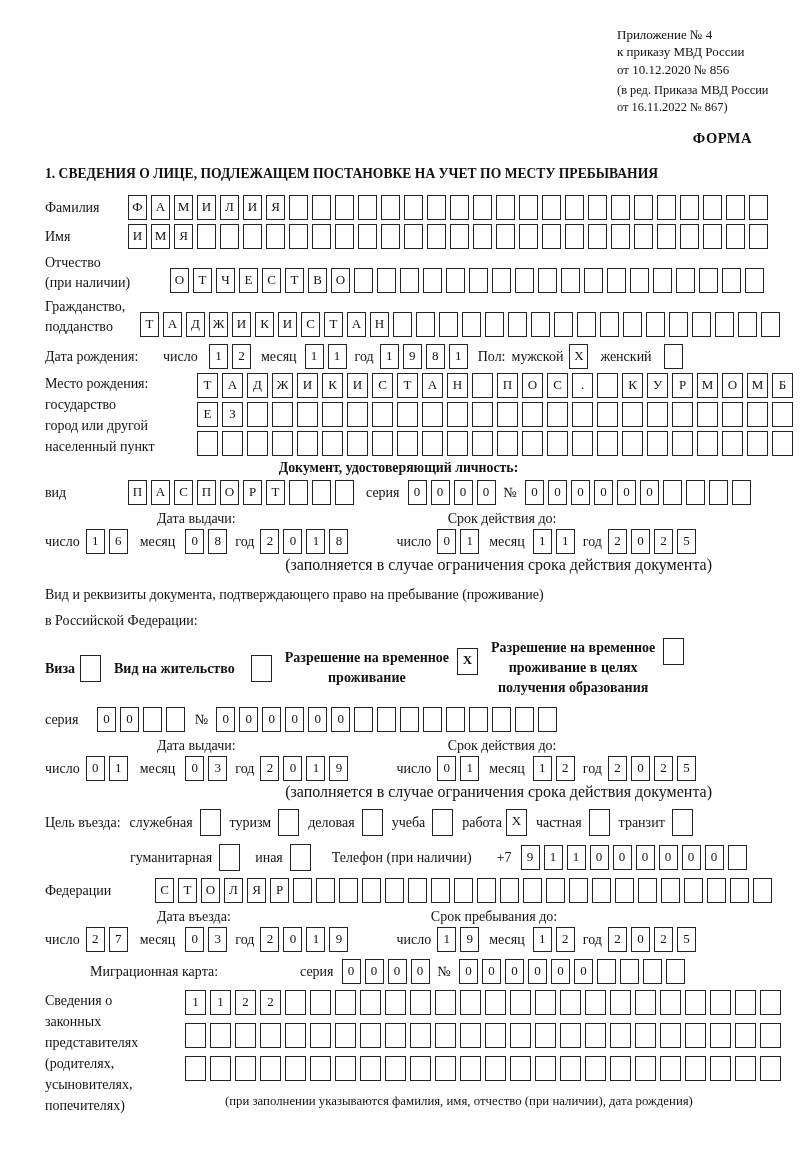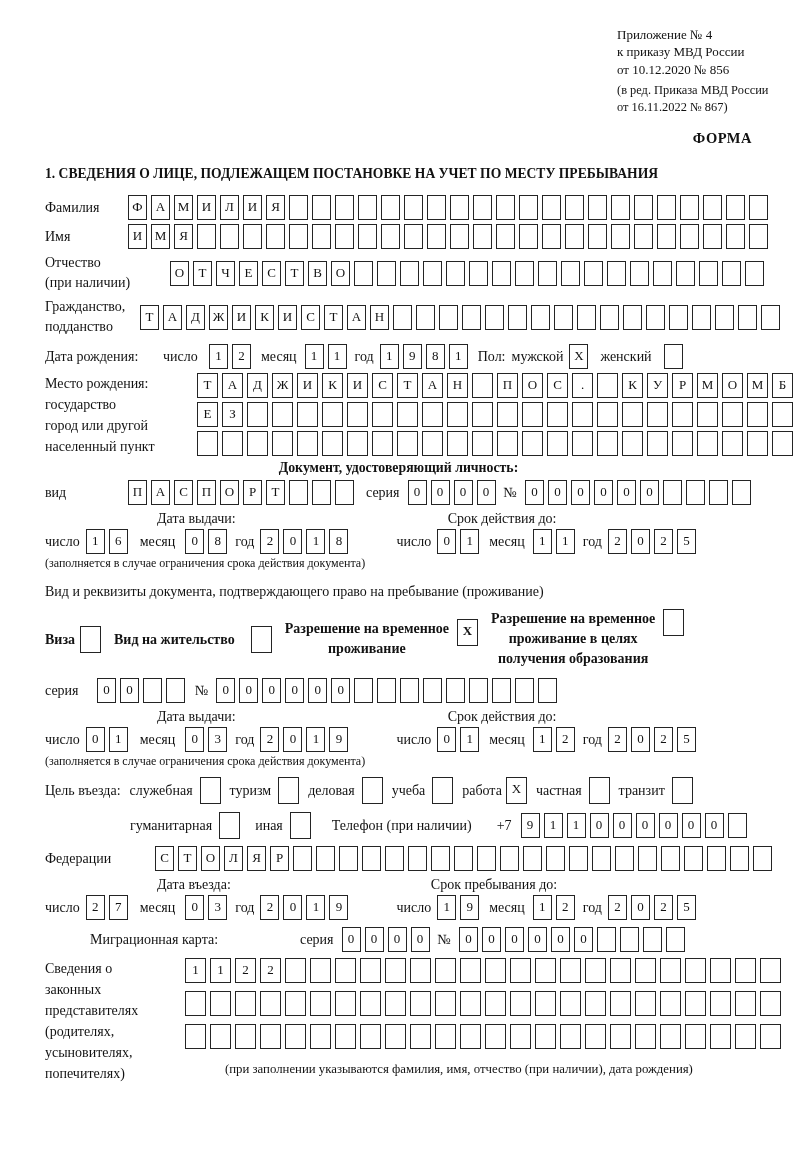--- a/index.html
+++ b/index.html
@@ -10,21 +10,21 @@
   .hdr-note{margin-left:572px;font-size:13px;line-height:1.34;white-space:nowrap;}
   .hdr-note .sm{font-size:12.4px;}
   .hdr-note .gap{height:4px;}
   .forma{text-align:right;font-weight:bold;font-size:14.5px;margin-top:15px;letter-spacing:.5px;}
   .title{margin-top:18px;text-align:center;font-weight:bold;font-size:15px;line-height:1.5;}
   .title-blank{display:inline-block;width:54px;border-bottom:2px solid #3a3a3a;height:.9em;margin-left:10px;}
   .sec-heading{margin-top:19px;font-weight:bold;font-size:13.6px;}
 
   
   .frow{display:flex;align-items:center;margin-top:4px;font-size:14px;}
-  .frow.top{align-items:center;}
+  .frow.top{align-items:flex-end;}
   .lab{flex:0 0 auto;}
   .lab2{line-height:20px;}
   .cells{display:flex;gap:4px;flex:0 0 auto;}
   .cell{box-sizing:border-box;flex:0 0 auto;width:19px;height:25px;border:1.5px solid #242424;
         text-align:center;font-size:13px;line-height:22px;background:#fff;}
   .cells.wide .cell{width:21px;}
   .cells.cb .cell{width:21px;height:27px;}
   .w83{flex:0 0 83px;}
   .w95{flex:0 0 95px;}
   .w110{flex:0 0 110px;}
@@ -33,21 +33,21 @@
   .w210{flex:0 0 210px;margin-left:45px;}
   .ml6{margin-left:6px;} .ml8{margin-left:8px;} .ml10{margin-left:10px;}
   .ml12{margin-left:12px;} .ml16{margin-left:16px;} .ml48{margin-left:48px;}
 
   
   .dhdr{display:flex;font-size:14px;margin-top:6px;}
   .dhdr .h1{margin-left:112px;}
   .dhdr .h2{margin-left:212px;}
   .dhdr3 .h2{margin-left:200px;}
   .drow{display:flex;align-items:center;margin-top:2px;font-size:14px;}
-  .note{font-size:12px;text-align:left;padding-right:40px;margin-top:2px;font-family:Liberation Serif, serif;}
+  .note{font-size:16px;text-align:right;padding-right:40px;margin-top:2px;font-family:Liberation Serif, serif;}
 
   .para{font-size:14px;margin-top:8px;line-height:1.85;}
 
   
   .optrow{display:flex;align-items:center;margin-top:4px;font-size:14px;gap:13px;font-weight:bold;}
   .opt{display:flex;align-items:flex-start;gap:8px;}
   .optlab{text-align:center;line-height:20px;}
   .optlab.single{line-height:27px;}
 
   .goalrow{display:flex;align-items:center;margin-top:8px;font-size:14px;gap:9px;}
@@ -413,20 +413,21 @@
         <span class="cell">2</span>
         <span class="cell">0</span>
         <span class="cell">2</span>
         <span class="cell">5</span>
       </span>
   </div>
   <div class="note">(заполняется в случае ограничения срока действия документа)</div>
 
   <div class="para">
     <div>Вид и реквизиты документа, подтверждающего право на пребывание (проживание)</div>
+    <div>в Российской Федерации:</div>
   </div>
 
   <div class="optrow">
     <div class="opt" style="gap:5px">
       <span class="optlab single">Виза</span>
       <span class="cells cb">
           <span class="cell"></span>
         </span>
     </div>
     <div class="opt">

